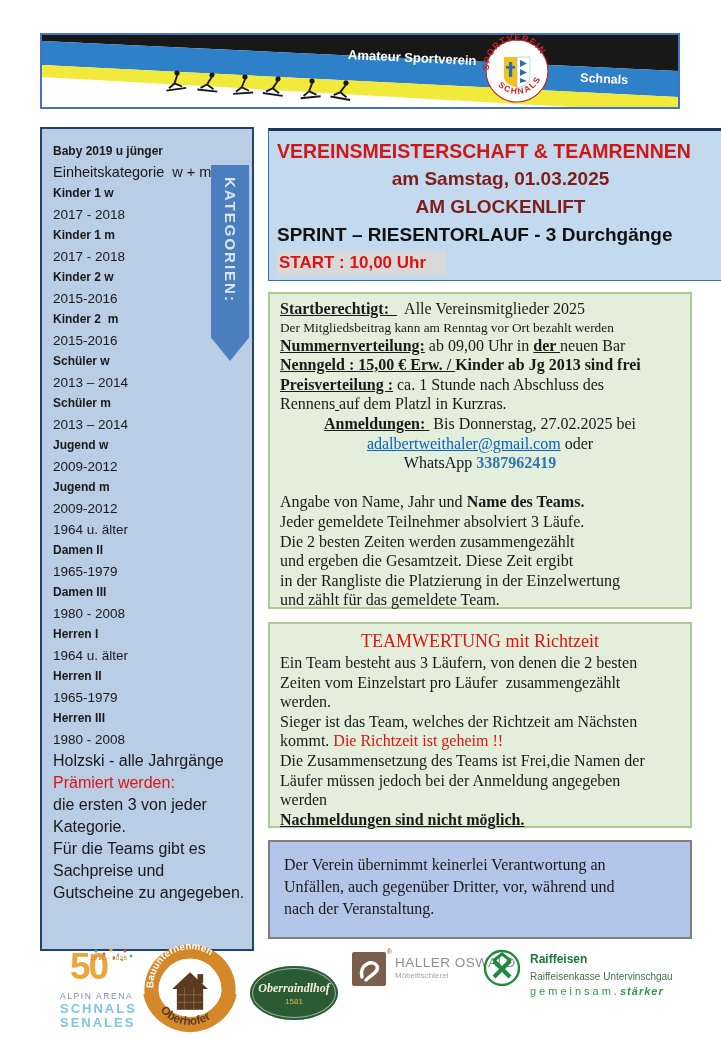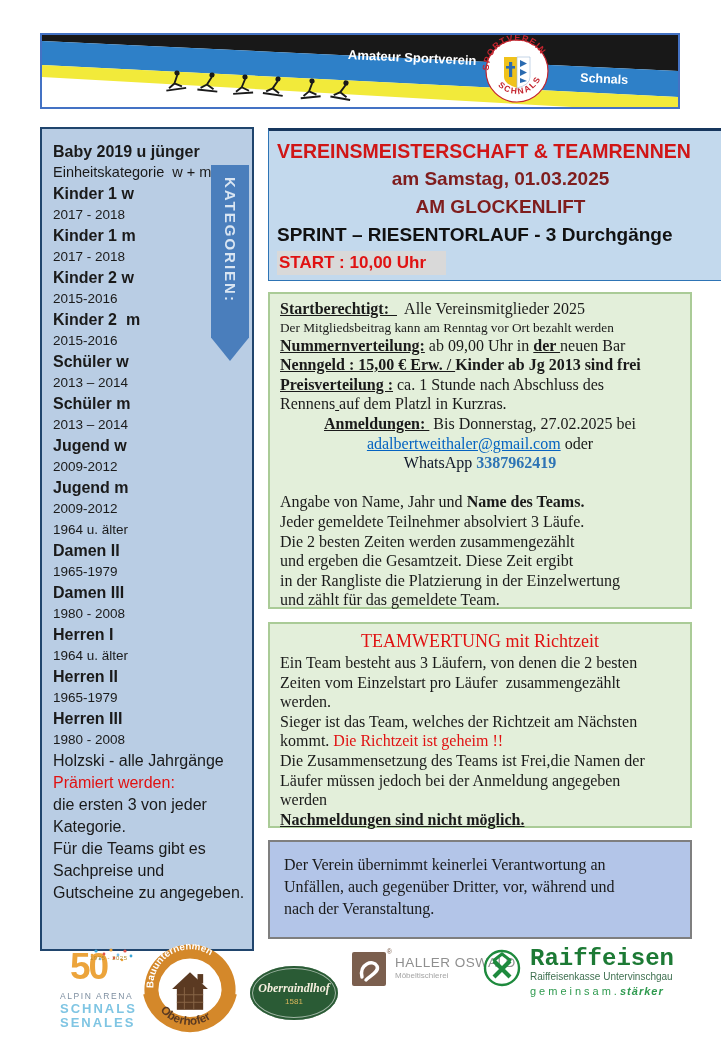--- a/index.html
+++ b/index.html
@@ -6,21 +6,21 @@
   body{width:721px;height:1039px;position:relative;font-family:"Liberation Sans",sans-serif;-webkit-font-smoothing:antialiased;}
   .page{position:absolute;inset:0;background:#fff;overflow:hidden;}
 
   
   .banner{position:absolute;left:40px;top:33px;width:636px;height:72px;border:2px solid #4472c4;background:#fff;overflow:hidden;}
 
   
   .sidebar{position:absolute;left:40px;top:127px;width:210px;height:808px;background:#b9cde4;border:2px solid #20456d;padding:12px 0 0 11px;box-sizing:content-box;}
   .sidebar{width:199px;} 
   .cat-ln{line-height:21px;color:#1a1a1a;white-space:pre;}
-  .cat-ln.cat{font-size:16px;font-weight:bold;}
+  .cat-ln.cat{font-size:12px;font-weight:bold;}
   .cat-ln.mid{font-size:14.5px;}
   .cat-ln.yr{font-size:13.5px;}
   .cat-ln.big{font-size:16px;line-height:22px;}
   .cat-ln.red{font-size:16px;color:#e01212;line-height:22px;}
   .ribbon{position:absolute;top:36px;right:3px;width:38px;height:196px;background:#4a7ebc;
           clip-path:polygon(0 0,100% 0,100% 88%,50% 100%,0 88%);text-align:center;}
   .ribbon span{writing-mode:vertical-rl;color:#d9e5f2;font-weight:bold;font-size:15px;letter-spacing:2px;margin-top:12px;}
 
   
   .titlebox{position:absolute;left:268px;top:128px;width:465px;height:153px;background:#c3d9ed;
@@ -72,21 +72,21 @@
   
   .haller{left:352px;top:8px;display:flex;align-items:flex-start;}
   .haller-ico{width:34px;height:34px;background:#7b5f4e;border-radius:2px;position:relative;flex:0 0 auto;}
   .haller-reg{position:absolute;right:-6px;top:-4px;font-size:7px;color:#7b5f4e;}
   .haller-txt{margin-left:9px;padding-top:3px;}
   .haller-nm{font-size:13.5px;color:#8f8f8f;letter-spacing:.5px;white-space:nowrap;}
   .haller-sub{font-size:8px;color:#a5a5a5;margin-top:1px;}
   
   .raiff{left:482px;top:4px;display:flex;align-items:flex-start;}
   .raiff-txt{margin-left:8px;}
-  .raiff-nm{font-family:Liberation Mono, monospace;font-weight:bold;font-size:24px;color:#1d7a35;line-height:22px;}
+  .raiff-nm{font-family:Liberation Sans, sans-serif;font-weight:bold;font-size:12px;color:#1d7a35;line-height:22px;}
   .raiff-sub{font-size:10px;color:#3f7050;margin-top:1px;white-space:nowrap;}
   .raiff-slg{font-size:11px;color:#2f9a4f;margin-top:3px;white-space:nowrap;}
   .raiff-sp{letter-spacing:3px;}
   .raiff-it{font-style:italic;font-weight:bold;letter-spacing:1px;color:#2f9a4f;}
 </style>
 </head>
 <body>
 
 <div class="page">
 

